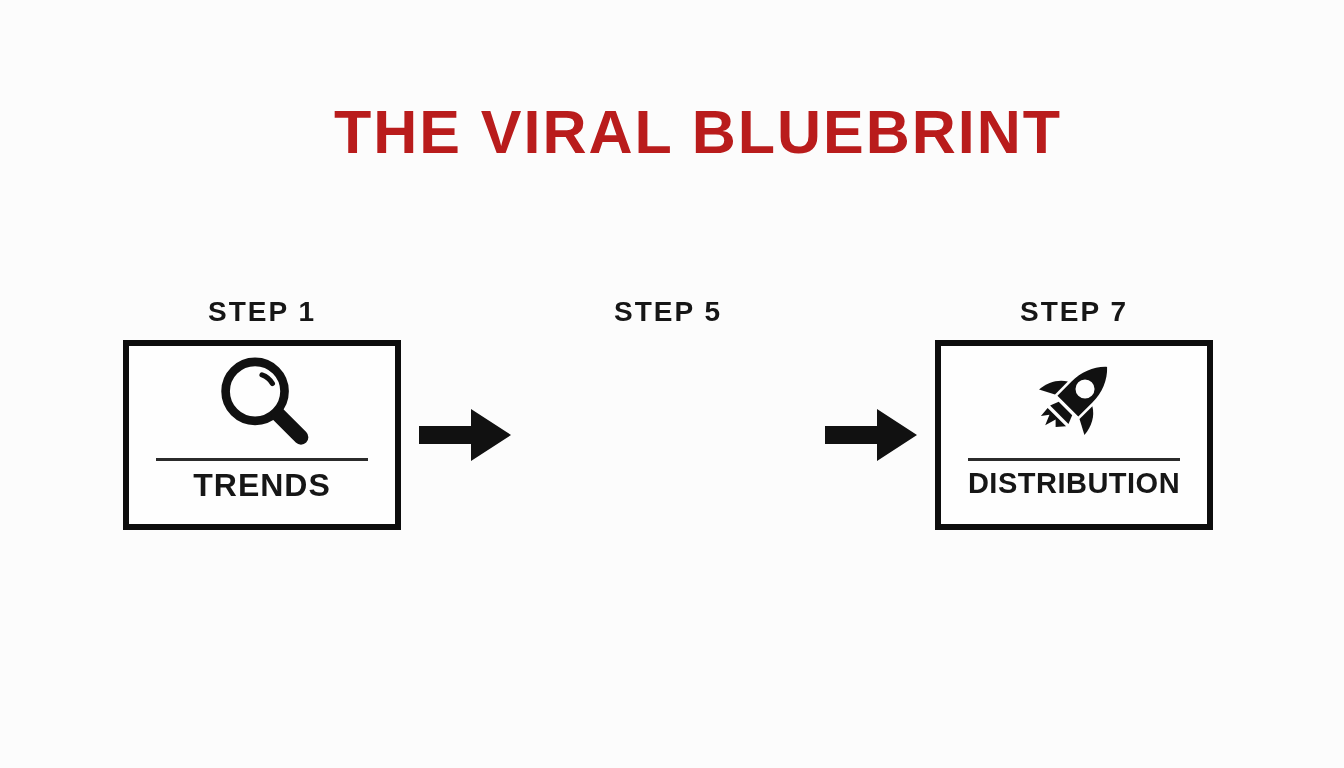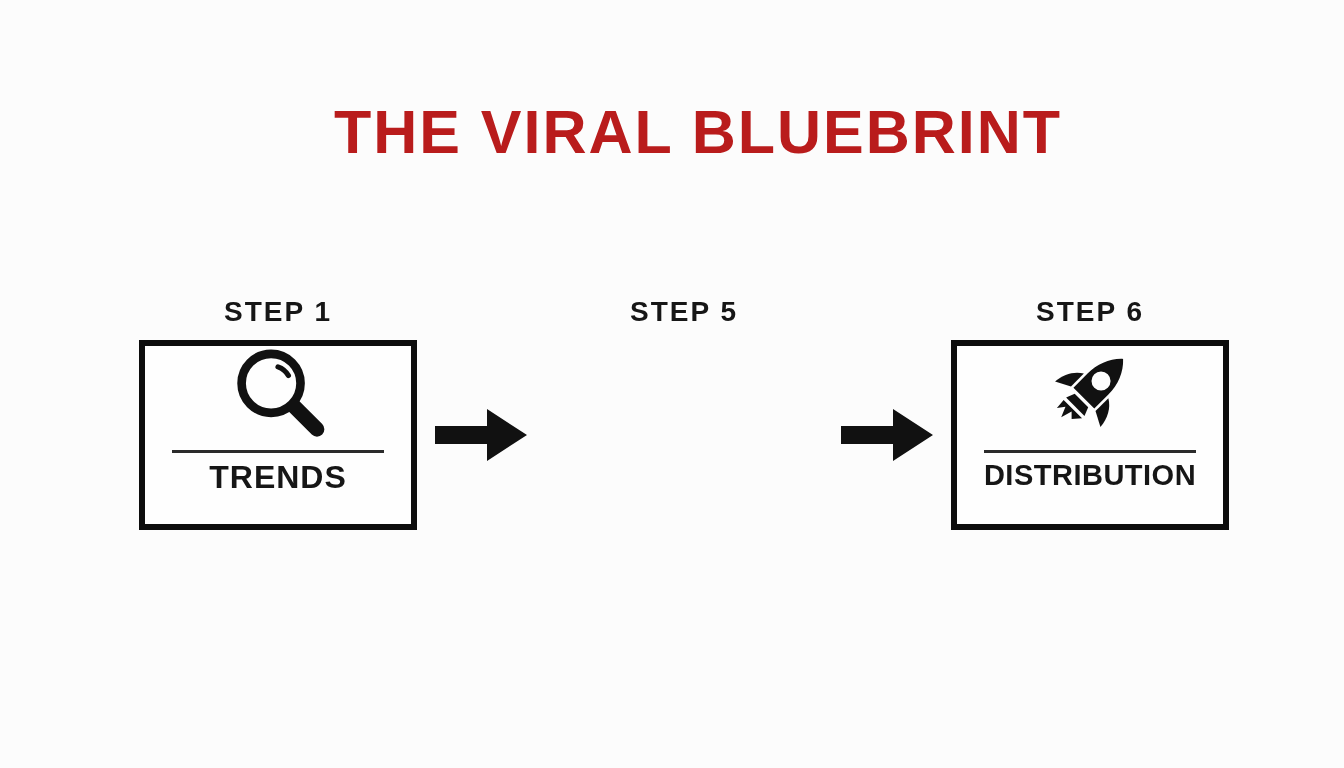--- a/index.html
+++ b/index.html
@@ -25,21 +25,21 @@
     font-weight: 700;
     letter-spacing: 2px;
     color: #b91c1c;
     line-height: 1.0;
     white-space: nowrap;
     padding-left: 26px;
   }
   .flow {
     position: absolute;
     top: 296px;
-    left: 139px;
+    left: 123px;
     width: 1090px;
     display: flex;
     align-items: flex-start;
   }
   .step-group {
     width: 278px;
     flex: 0 0 278px;
     display: flex;
     flex-direction: column;
     align-items: center;
@@ -56,21 +56,21 @@
   }
   .step-box {
     box-sizing: border-box;
     width: 278px;
     height: 190px;
     border: 6px solid #0d0d0d;
     background: #fefefe;
     display: flex;
     flex-direction: column;
     align-items: center;
-    padding-top: 0;
+    padding-top: 8px;
   }
   .icon-slot {
     height: 92px;
     display: flex;
     align-items: center;
     justify-content: center;
   }
   .divider {
     width: 212px;
     height: 0;
@@ -129,21 +129,21 @@
       <div class="step-label">STEP 5</div>
     </div>
 
     <div class="arrow-gap">
       <svg width="92" height="56" viewBox="0 0 92 56" aria-hidden="true">
         <polygon points="0,19 52,19 52,2 92,28 52,54 52,37 0,37" fill="#111111"></polygon>
       </svg>
     </div>
 
     <div class="step-group">
-      <div class="step-label">STEP 6</div>
+      <div class="step-label">STEP 7</div>
       <div class="step-box">
         <div class="icon-slot">
           <svg width="104" height="104" viewBox="0 0 120 120" aria-hidden="true">
             <g transform="rotate(45 60 60)">
               <path d="M 60 6 C 71 16 77 31 77 47 L 77 70 L 43 70 L 43 47 C 43 31 49 16 60 6 Z" fill="#111111"></path>
               <circle cx="60" cy="42" r="11" fill="#fefefe"></circle>
               <path d="M 40 50 C 30 56 24 67 23 80 L 40 71 Z" fill="#111111"></path>
               <path d="M 80 50 C 90 56 96 67 97 80 L 80 71 Z" fill="#111111"></path>
               <path d="M 49 74 L 71 74 L 75 84 L 45 84 Z" fill="#111111"></path>
               <path d="M 45 88 L 75 88 L 67 97 L 61 91 L 57 104 L 52 92 L 46 100 Z" fill="#111111"></path>

